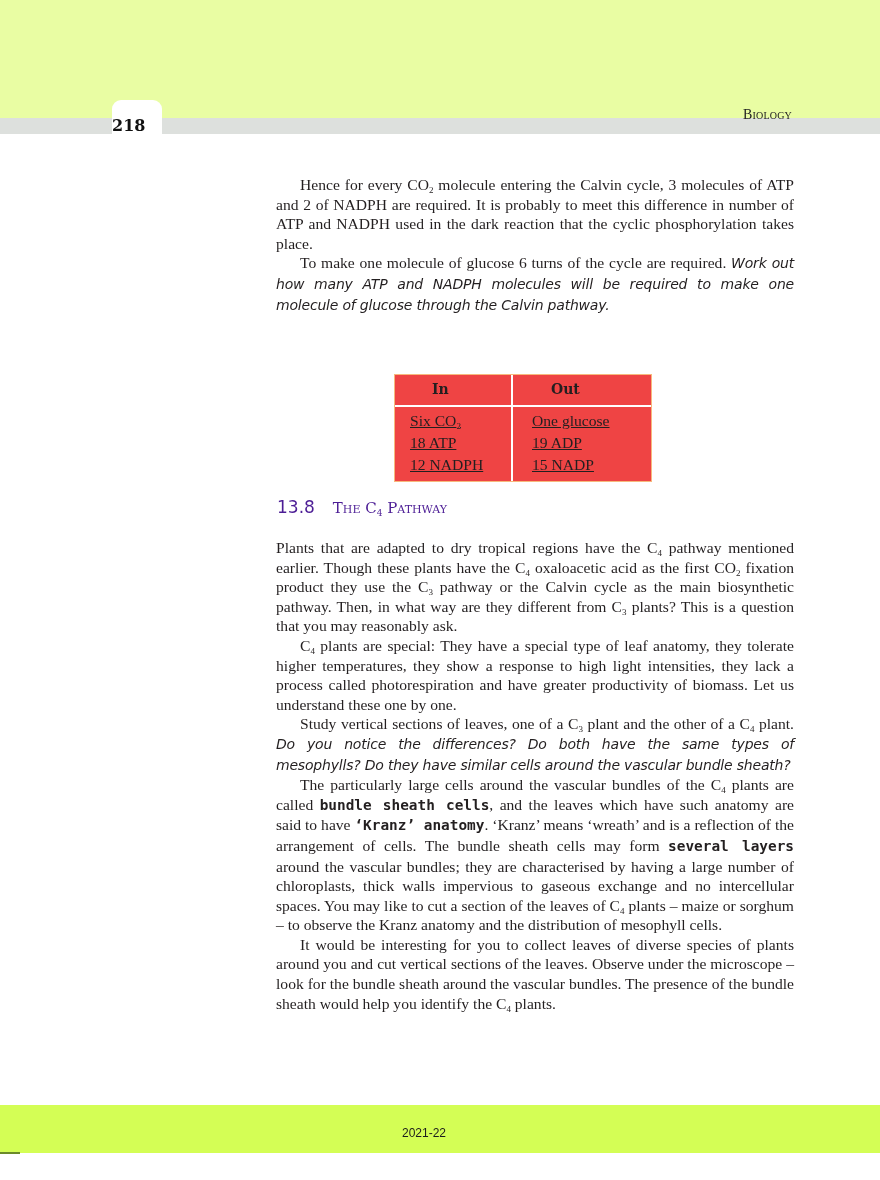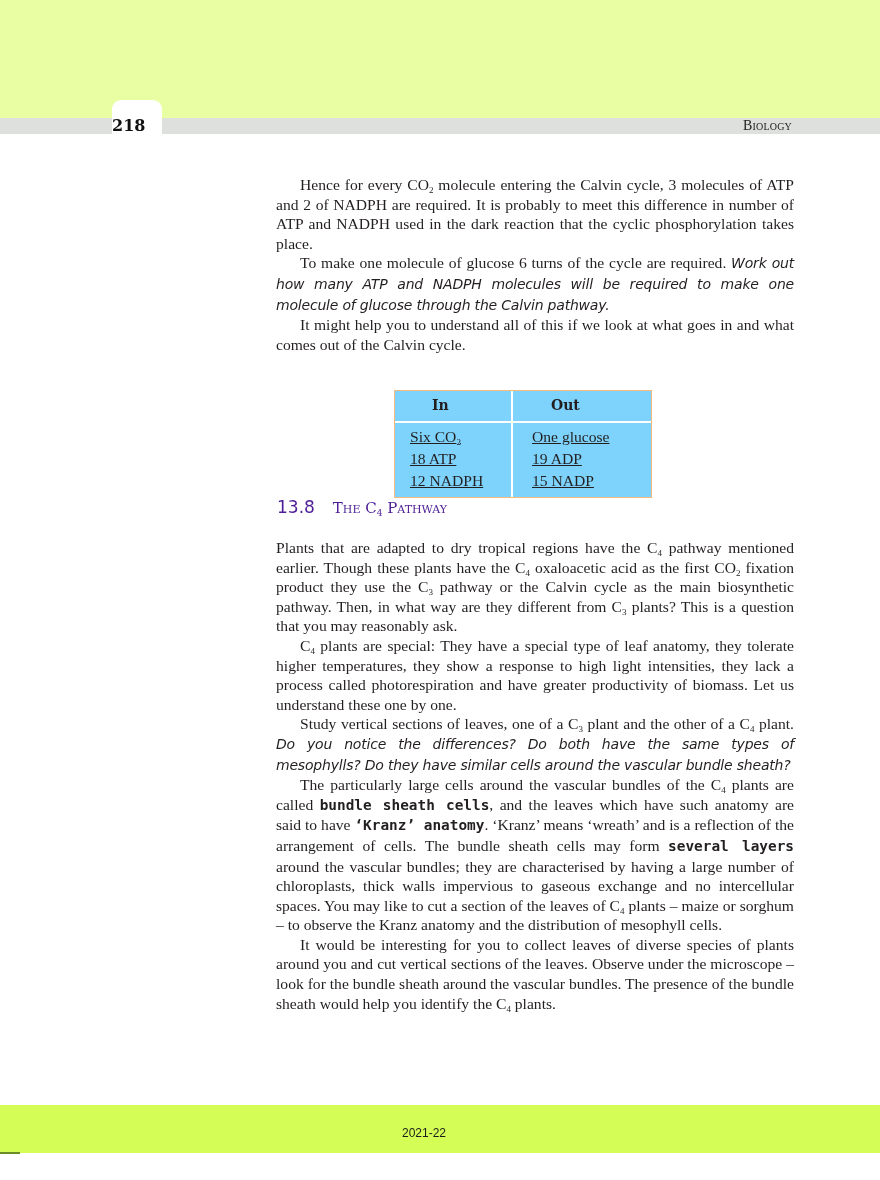--- a/index.html
+++ b/index.html
@@ -3,30 +3,30 @@
 <meta charset="utf-8">
 <style>
   * { box-sizing: border-box; margin: 0; padding: 0; }
   html, body { width: 880px; height: 1180px; background: #ffffff; overflow: hidden; }
   body { position: relative; font-family: "DejaVu Serif", "Liberation Serif", serif; color: #231f20; }
 
   .top-band { position: absolute; left: 0; top: 0; width: 880px; height: 118px; background: #e9fda3; }
   .header-bar { position: absolute; left: 0; top: 118px; width: 880px; height: 16px; background: #dde0dd; }
   .page-tab { position: absolute; left: 112px; top: 100px; width: 50px; height: 40px; background: #ffffff; border-radius: 9px 9px 0 0; }
   .page-number { position: absolute; left: 112px; top: 116px; width: 50px; text-align: left; font-family: "DejaVu Serif", serif; font-weight: bold; font-size: 16px; color: #111; }
-  .running-head { position: absolute; right: 88px; top: 118px; font-family: "Liberation Serif", serif; font-size: 14px; color: #222; font-variant: small-caps; letter-spacing: 0.2px; }
+  .running-head { position: absolute; right: 88px; top: 107px; font-family: "Liberation Serif", serif; font-size: 14px; color: #222; font-variant: small-caps; letter-spacing: 0.2px; }
 
   .content { position: absolute; left: 276px; top: 175px; width: 518px; font-family: "Liberation Serif", serif; font-size: 15.6px; line-height: 19.6px; }
   .content p { text-align: justify; }
   .indent { text-indent: 24px; }
   .content em { font-style: italic; font-family: "DejaVu Sans", sans-serif; font-size: 14px; letter-spacing: -0.2px; }
   .content b { font-family: "DejaVu Sans Mono", monospace; font-weight: bold; font-size: 14.4px; }
   sub { font-size: 9px; vertical-align: -3px; line-height: 0; }
 
-  .io-table { position: absolute; left: 394px; top: 390px; width: 258px; height: 108px; background: #7dd3fc; border: 1.5px solid #f7b97d; }
+  .io-table { position: absolute; left: 394px; top: 374px; width: 258px; height: 108px; background: #ef4444; border: 1.5px solid #f7b97d; }
   .io-table .col-divider { position: absolute; left: 116px; top: 0; width: 1.5px; height: 100%; background: #ffffff; }
   .io-table .row-divider { position: absolute; left: 0; top: 30px; width: 100%; height: 1.5px; background: #ffffff; }
   .io-table .th { position: absolute; top: 6px; font-family: "DejaVu Serif", serif; font-weight: bold; font-size: 14px; }
   .io-table .cell { position: absolute; font-family: "Liberation Serif", serif; font-size: 15.6px; line-height: 22px; text-decoration: underline; }
 
   .section-heading { position: absolute; left: 277px; top: 497px; font-family: "DejaVu Sans", sans-serif; font-weight: normal; color: #4c1d95; font-size: 17px; }
   .section-heading .title { margin-left: 18px; font-family: "DejaVu Serif", serif; font-variant: small-caps; font-size: 15px; }
 
   .section-body { top: 538px; }
 
@@ -39,21 +39,20 @@
 
 <div class="top-band"></div>
 <div class="header-bar"></div>
 <div class="page-tab"></div>
 <div class="page-number">218</div>
 <div class="running-head">Biology</div>
 
 <div class="content">
   <p class="indent"><span>Hence for every CO</span><sub>2</sub><span>  molecule entering the Calvin cycle, 3 molecules of ATP and 2 of NADPH are required.  It is probably to meet this difference in number of ATP and NADPH used in the dark reaction that the cyclic phosphorylation takes place.</span></p>
   <p class="indent"><span>To make one molecule of glucose 6 turns of the cycle are required. </span><em>Work out how many ATP and NADPH molecules will be required to make one molecule of glucose through the Calvin pathway.</em></p>
-  <p class="indent">It might help you to understand all of this if we look at what goes in and what comes out of the Calvin cycle.</p>
 </div>
 
 <div class="io-table">
   <div class="col-divider"></div>
   <div class="row-divider"></div>
   <div class="th" style="left:37px;">In</div>
   <div class="th" style="left:156px;">Out</div>
   <div class="cell" style="left:15px; top:35px;"><span>Six CO</span><sub>2</sub></div>
   <div class="cell" style="left:15px; top:57px;">18  ATP</div>
   <div class="cell" style="left:15px; top:79px;">12  NADPH</div>

